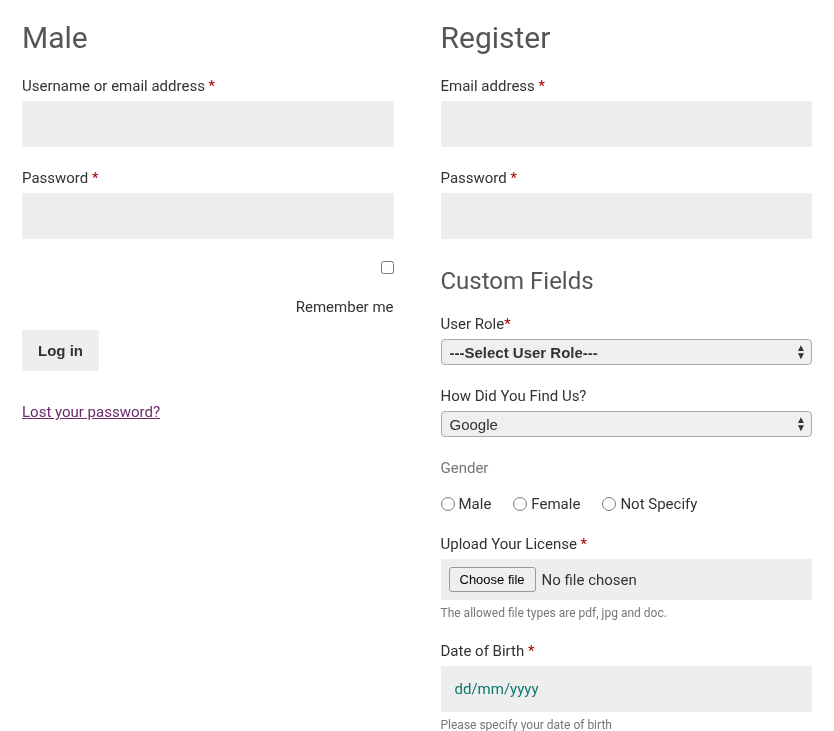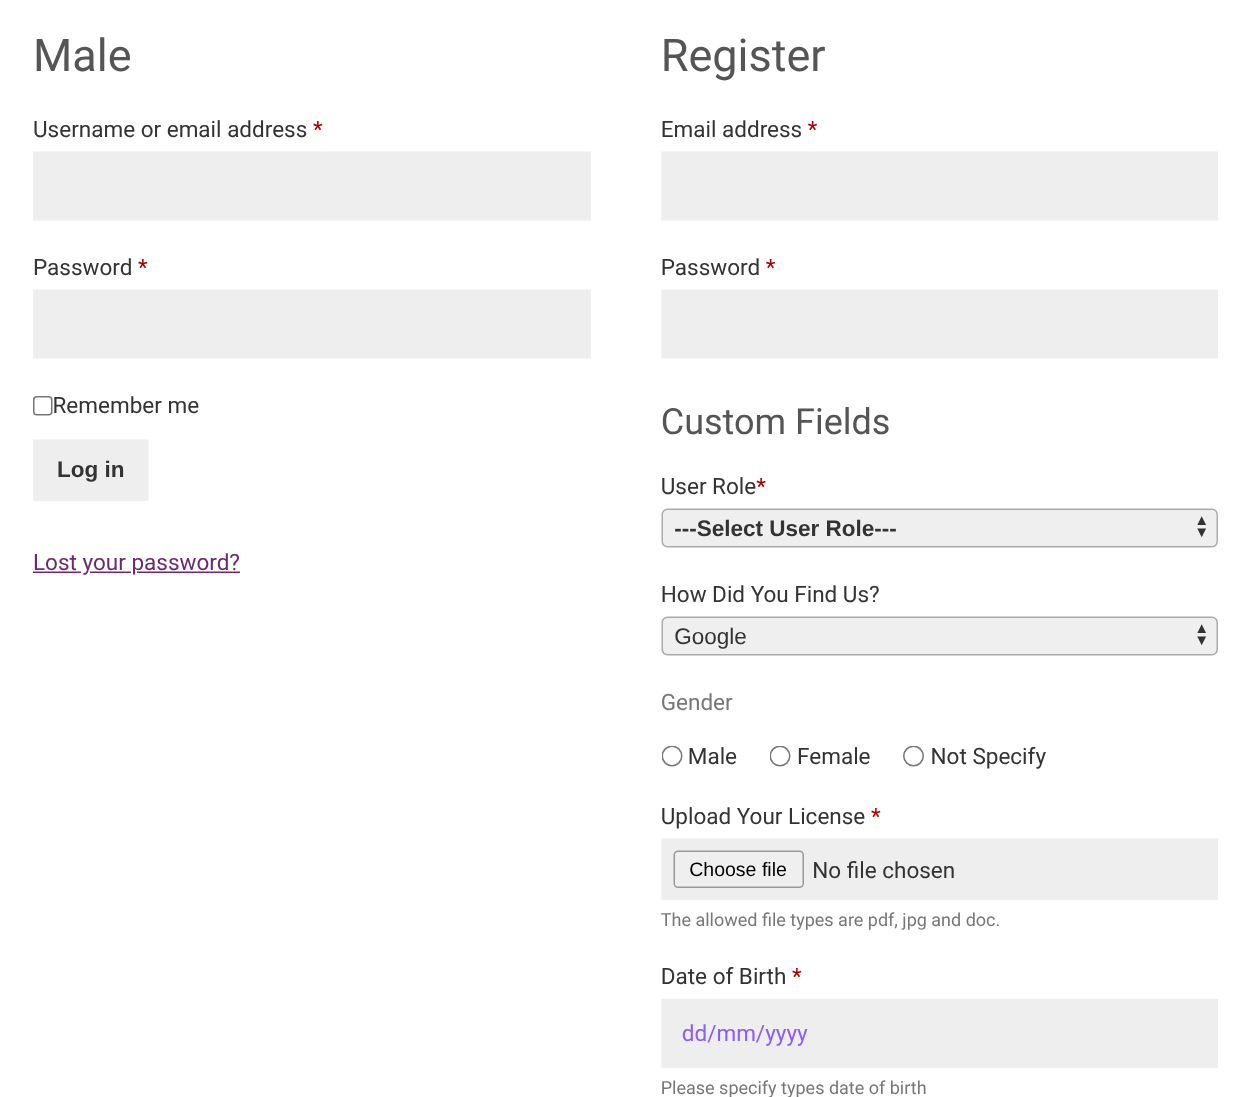--- a/index.html
+++ b/index.html
@@ -52,23 +52,24 @@
       width: 100%;
       height: 46px;
       background: #eeeeee;
       border: none;
       padding: 10px 14px;
       font-size: 15px;
       color: #333;
     }
     .checkbox-row {
       display: flex;
-      align-items: center;
-      gap: 0;
+      align-items: flex-end;
+      gap: 24px;
       margin-bottom: 14px;
+      flex-direction: column;
     }
     .checkbox-row input[type="checkbox"] {
       width: 13px;
       height: 13px;
     }
     .checkbox-row span {
       font-size: 15px;
       color: #333;
     }
     .btn {
@@ -157,21 +158,21 @@
       color: #777;
       margin-top: 6px;
     }
     .date-input {
       width: 100%;
       height: 46px;
       background: #eeeeee;
       border: none;
       padding: 10px 14px;
       font-size: 15px;
-      color: #8b5cf6;
+      color: #0f766e;
       display: flex;
       align-items: center;
     }
     .bold-option {
       font-weight: 600;
     }
   </style>
 </head>
 <body>
 
@@ -281,17 +282,17 @@
       <div class="hint">The allowed file types are pdf, jpg and doc.</div>
     </div>
 
     <div class="form-row" style="margin-bottom:4px">
       <label class="field-label">
         <span>Date of Birth </span><span class="required">*</span>
       </label>
       <div class="date-input">
         <span>dd/mm/yyyy</span>
       </div>
-      <div class="hint" style="margin-top:6px;">Please specify types date of birth</div>
+      <div class="hint" style="margin-top:6px;">Please specify your date of birth</div>
     </div>
 
   </div>
 </div>
 
 </body></html>

